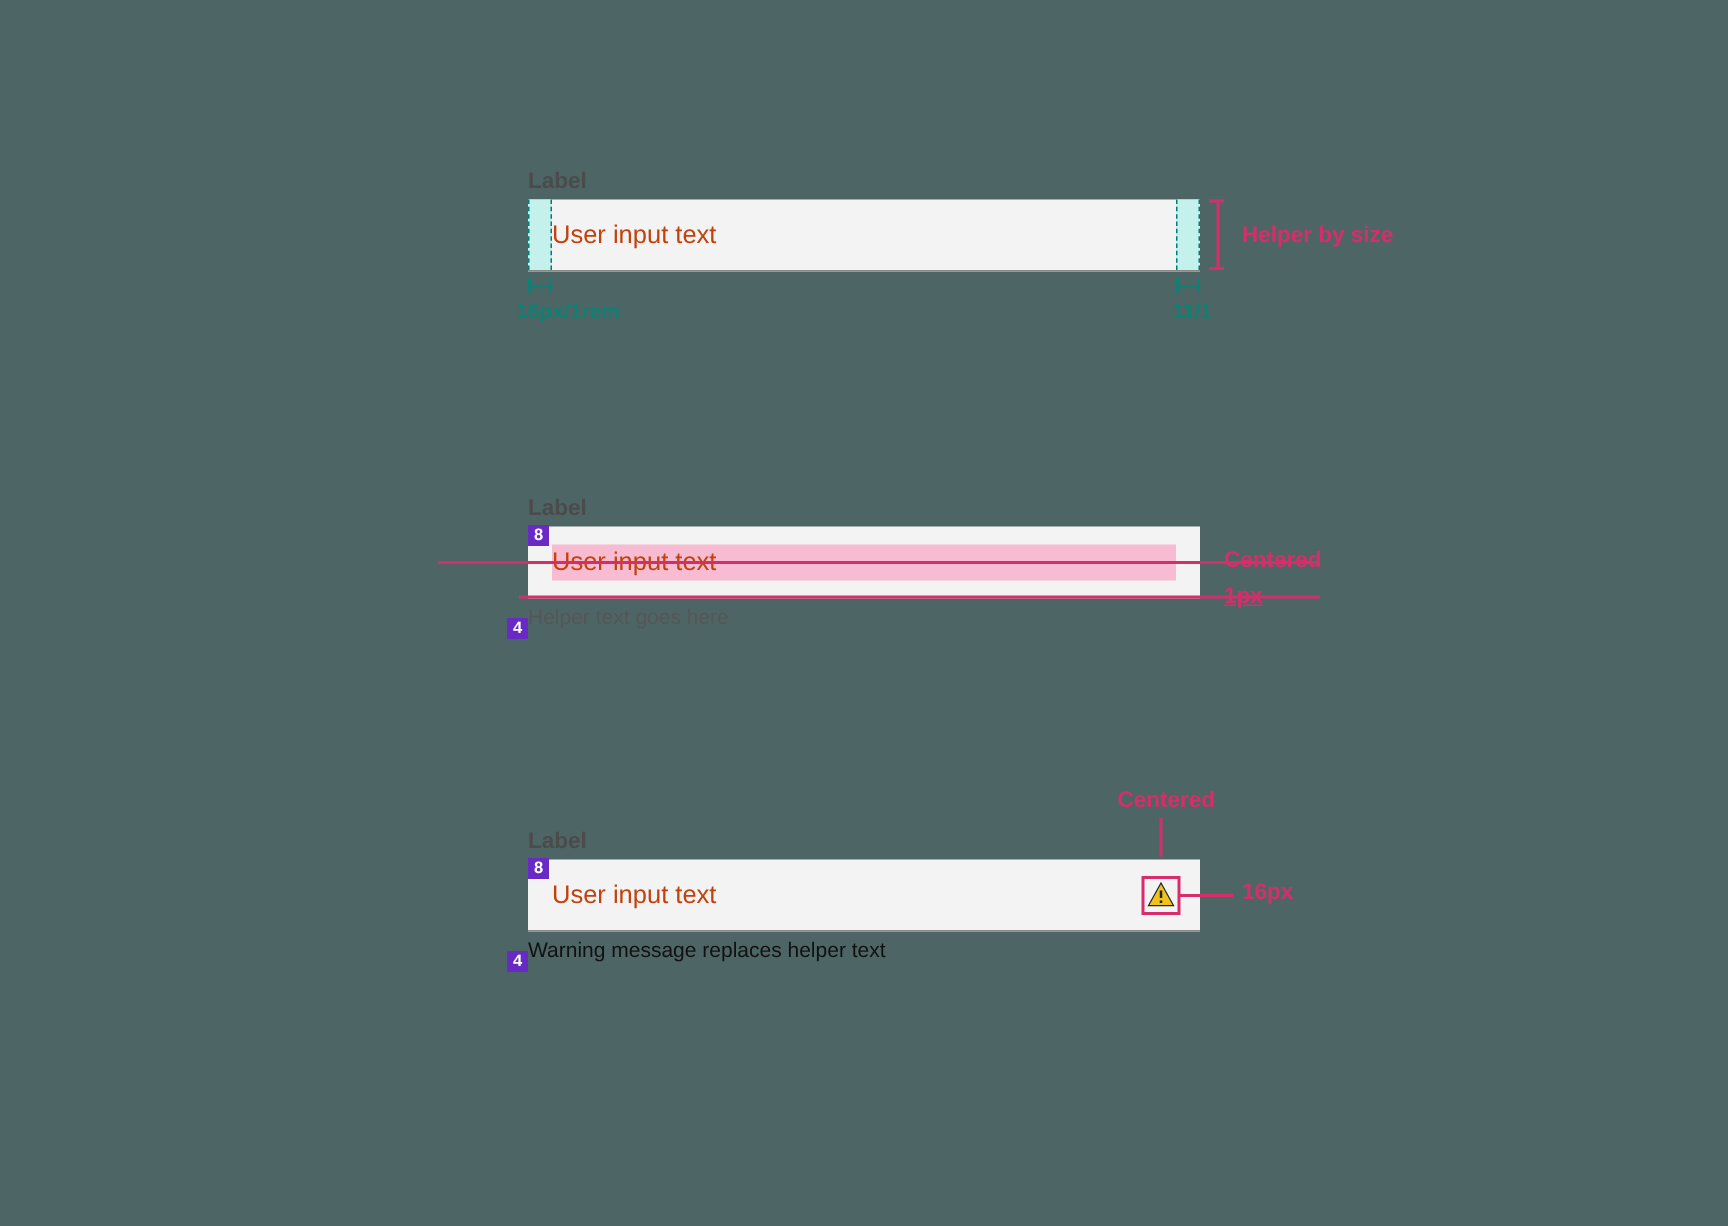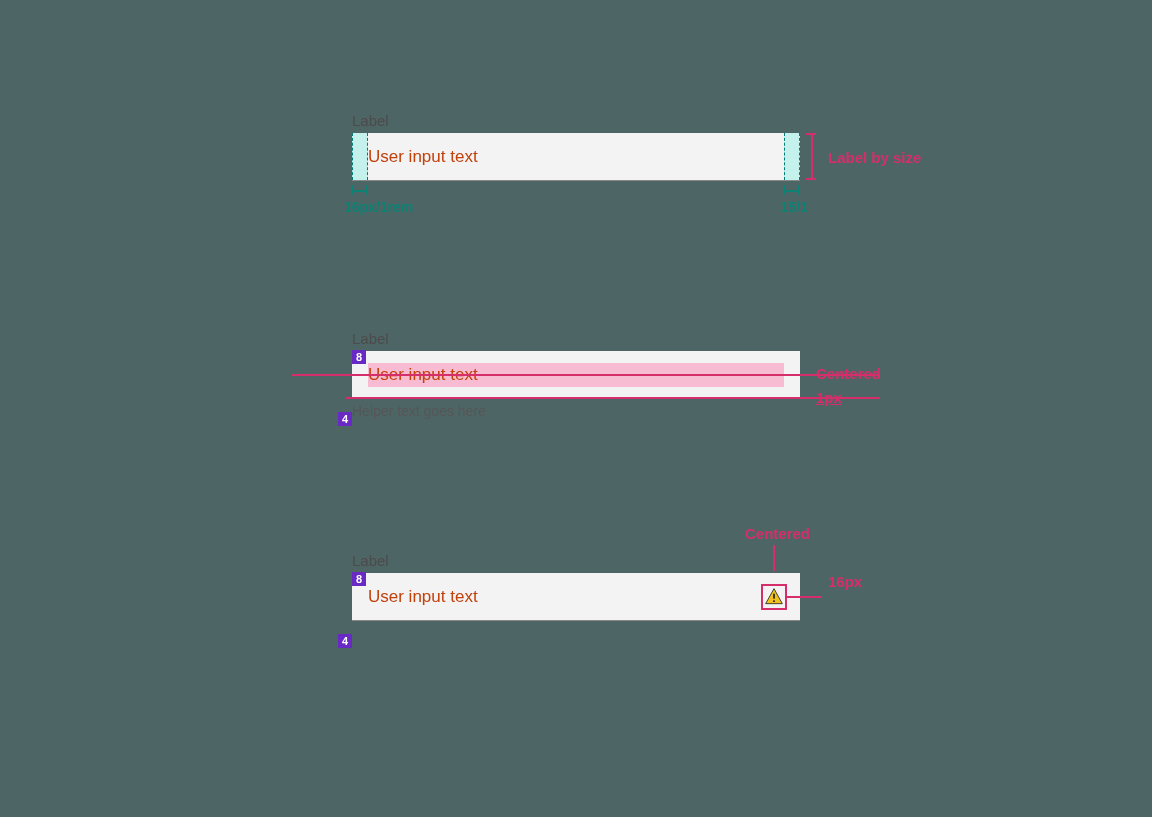--- a/index.html
+++ b/index.html
@@ -13,20 +13,21 @@
   }
   .spec-group {
     position: absolute;
     left: 352px;
     width: 448px;
   }
   .label {
     font-size: 15px;
     color: #4b4b4b;
     margin-bottom: 4px;
+    font-weight: bold;
   }
   .input-box {
     background: #f3f3f3;
     height: 48px;
     position: relative;
     display: flex;
     align-items: center;
     padding: 0 16px;
     border-bottom: 1px solid #888;
   }
@@ -130,43 +131,43 @@
     position:absolute; right:25px; top:-28px; width:2px; height:26px; background:#d62e6b;
   }
   .warn-centered-label {
     position:absolute; right:-10px; top:-48px;
     color:#d62e6b; font-size:15px; font-weight:600;
   }
   .warn-hline {
     position:absolute; left:calc(100% - 14px); top:50%; transform:translateY(-50%);
     width:36px; height:2px; background:#d62e6b;
   }
-  #spec3 .anno-16px { top: 0; left: calc(100% + 28px); text-align: center; }
+  #spec3 .anno-16px { top: 13px; left: calc(100% + 28px); text-align: center; }
 </style>
 </head>
 <body>
 
 <div class="spec-group" id="spec1">
   <div class="label">Label</div>
   <div class="input-box">
     <div class="pad-bar pad-left"></div>
     <div class="pad-bar pad-right"></div>
     <span class="input-text">User input text</span>
 
     <div class="dim-h left">
       <div class="bar"></div>
       <div class="txt">16px/1rem</div>
     </div>
     <div class="dim-h right">
       <div class="bar"></div>
-      <div class="txt">15/1</div>
+      <div class="txt">11/1</div>
     </div>
 
     <div class="dim-v"></div>
-    <div class="dim-v-label">Label by size</div>
+    <div class="dim-v-label">Helper by size</div>
   </div>
 </div>
 
 <div class="spec-group" id="spec2">
   <div class="label">Label</div>
   <div class="purple-badge badge-8">8</div>
   <div class="input-box">
     <div class="pink-row"></div>
     <div class="center-line"></div>
     <div class="bottom-line"></div>
@@ -191,13 +192,14 @@
     <svg class="warn-icon" viewBox="0 0 24 24">
       <path d="M12 2 L22 20 L2 20 Z" fill="#f1c21b" stroke="#222" stroke-width="1"></path>
       <rect x="11" y="8" width="2" height="6" fill="#222"></rect>
       <rect x="11" y="16" width="2" height="2" fill="#222"></rect>
     </svg>
 
     <div class="warn-hline"></div>
     <div class="anno-right anno-16px">16px</div>
   </div>
   <div class="purple-badge badge-4">4</div>
+  <div class="helper">Warning message replaces helper text</div>
 </div>
 
 </body></html>

